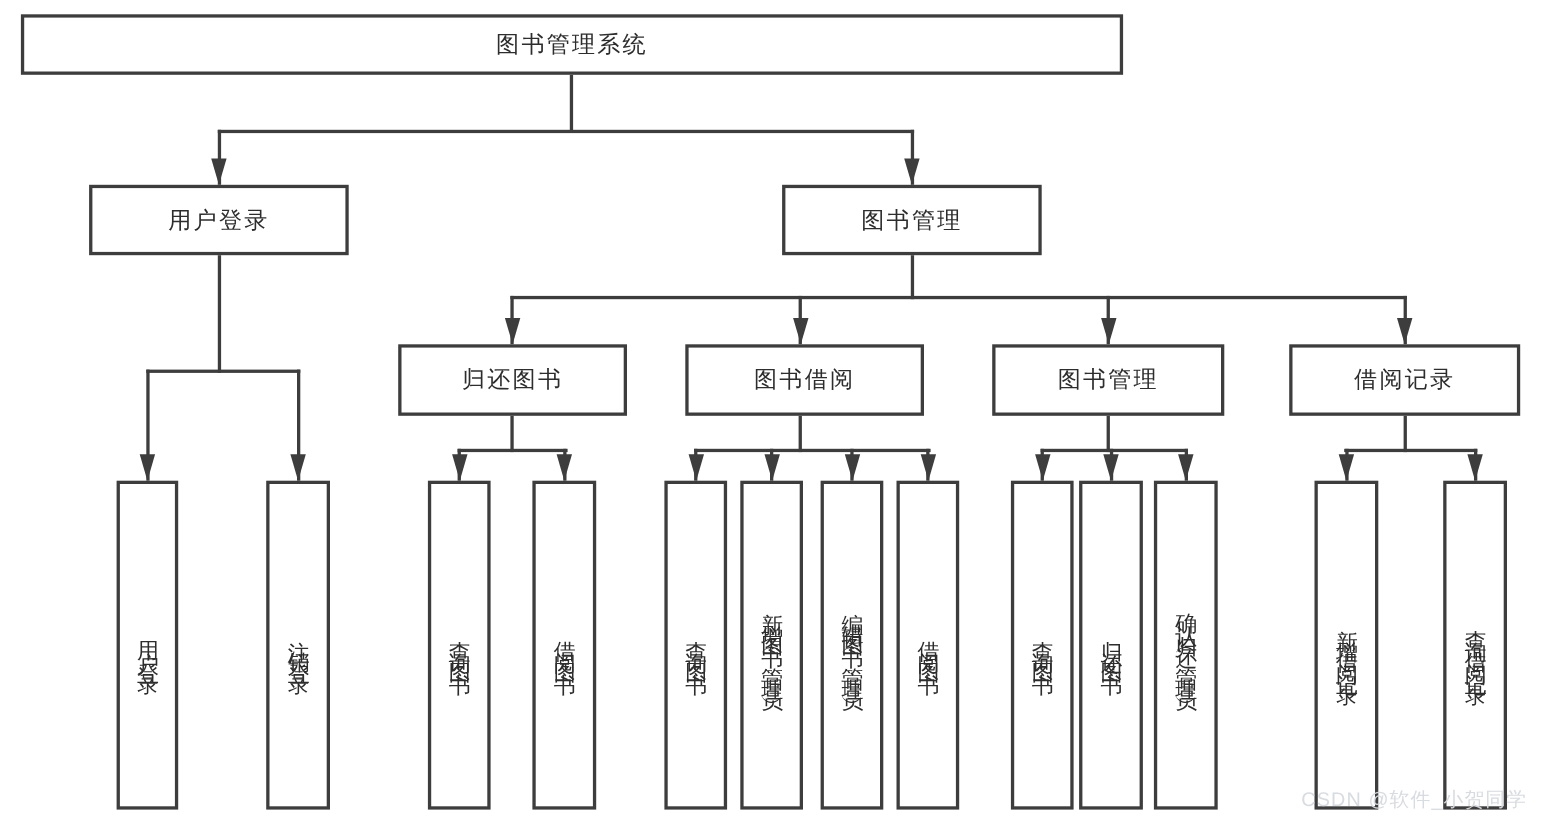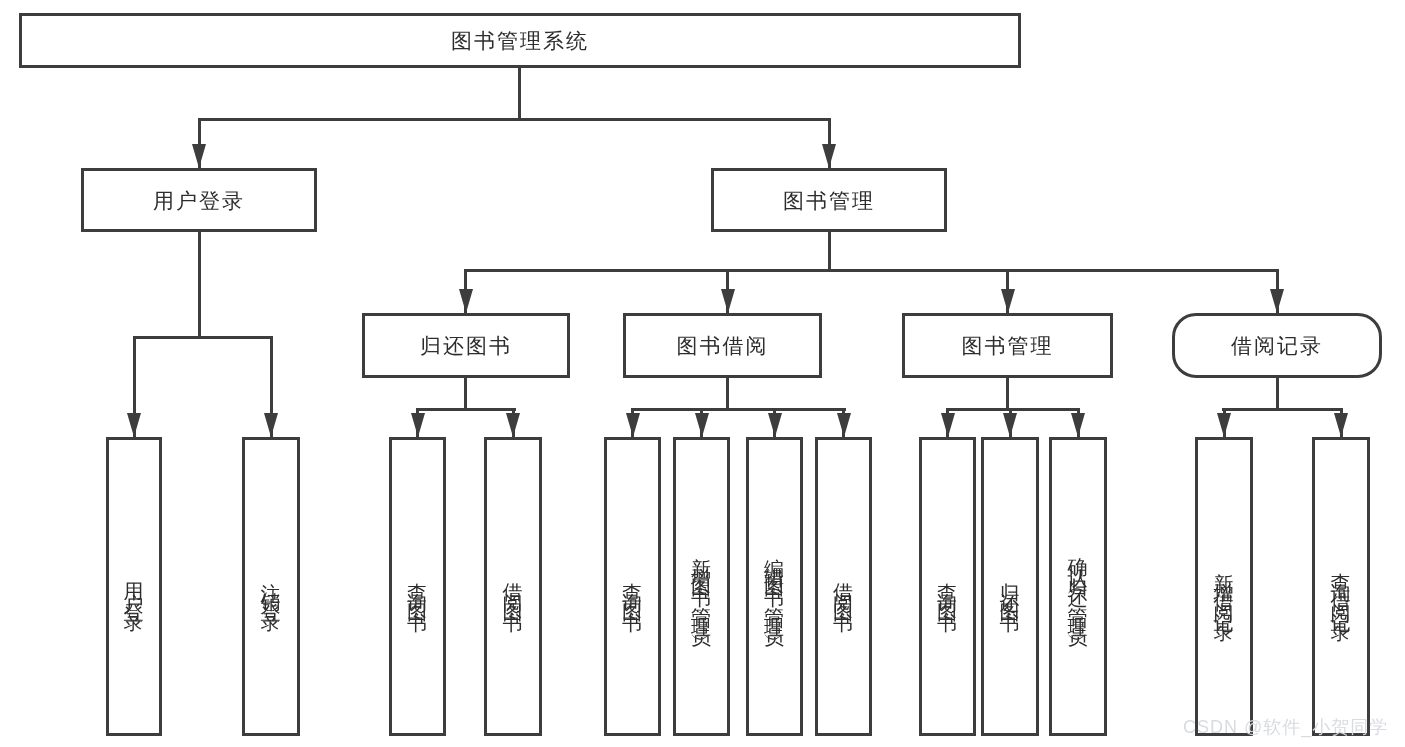--- a/index.html
+++ b/index.html
@@ -40,27 +40,27 @@
   <div class="box" style="left:81px;top:168px;width:236px;height:64px;">
     <span class="lbl">用户登录</span>
   </div>
   <div class="box" style="left:711px;top:168px;width:236px;height:64px;">
     <span class="lbl">图书管理</span>
   </div>
 
   <div class="box" style="left:362px;top:313px;width:208px;height:65px;">
     <span class="lbl">归还图书</span>
   </div>
-  <div class="box" style="left:623px;top:313px;width:199px;height:65px;">
+  <div class="box" style="left:623px;top:313px;width:217px;height:65px;">
     <span class="lbl">图书借阅</span>
   </div>
   <div class="box" style="left:902px;top:313px;width:211px;height:65px;">
     <span class="lbl">图书管理</span>
   </div>
-  <div class="box" style="left:1172px;top:313px;width:210px;height:65px;border-radius:24px;">
+  <div class="box" style="left:1172px;top:313px;width:210px;height:65px;">
     <span class="lbl">借阅记录</span>
   </div>
 
   <div class="box leaf" style="left:106px;top:437px;width:56px;height:299px;">
     <span class="lbl">用户登录</span>
   </div>
   <div class="box leaf" style="left:242px;top:437px;width:58px;height:299px;">
     <span class="lbl">注销登录</span>
   </div>
   <div class="box leaf" style="left:389px;top:437px;width:57px;height:299px;">

